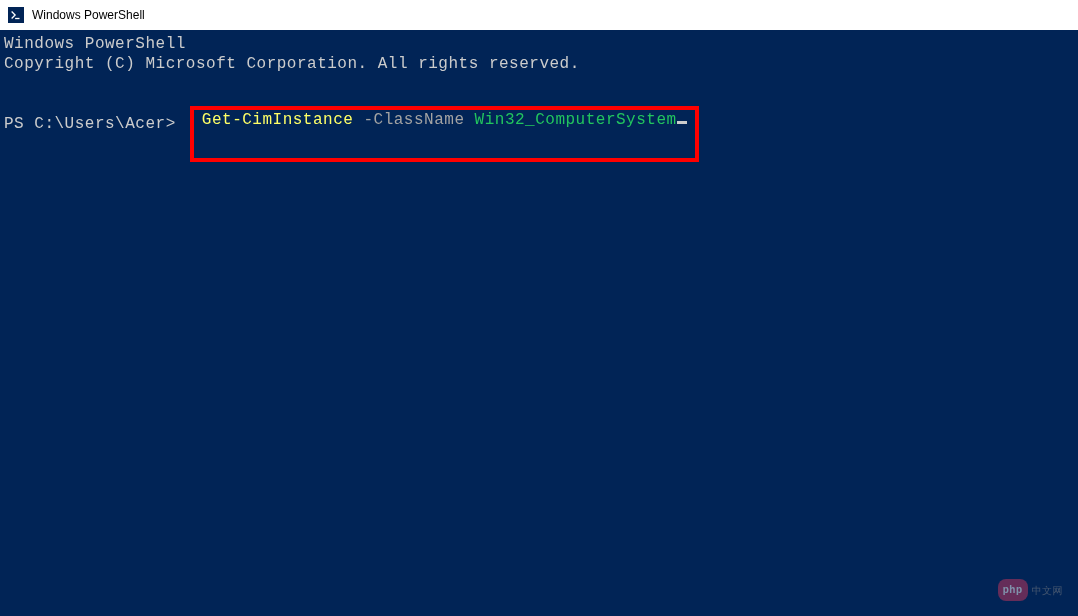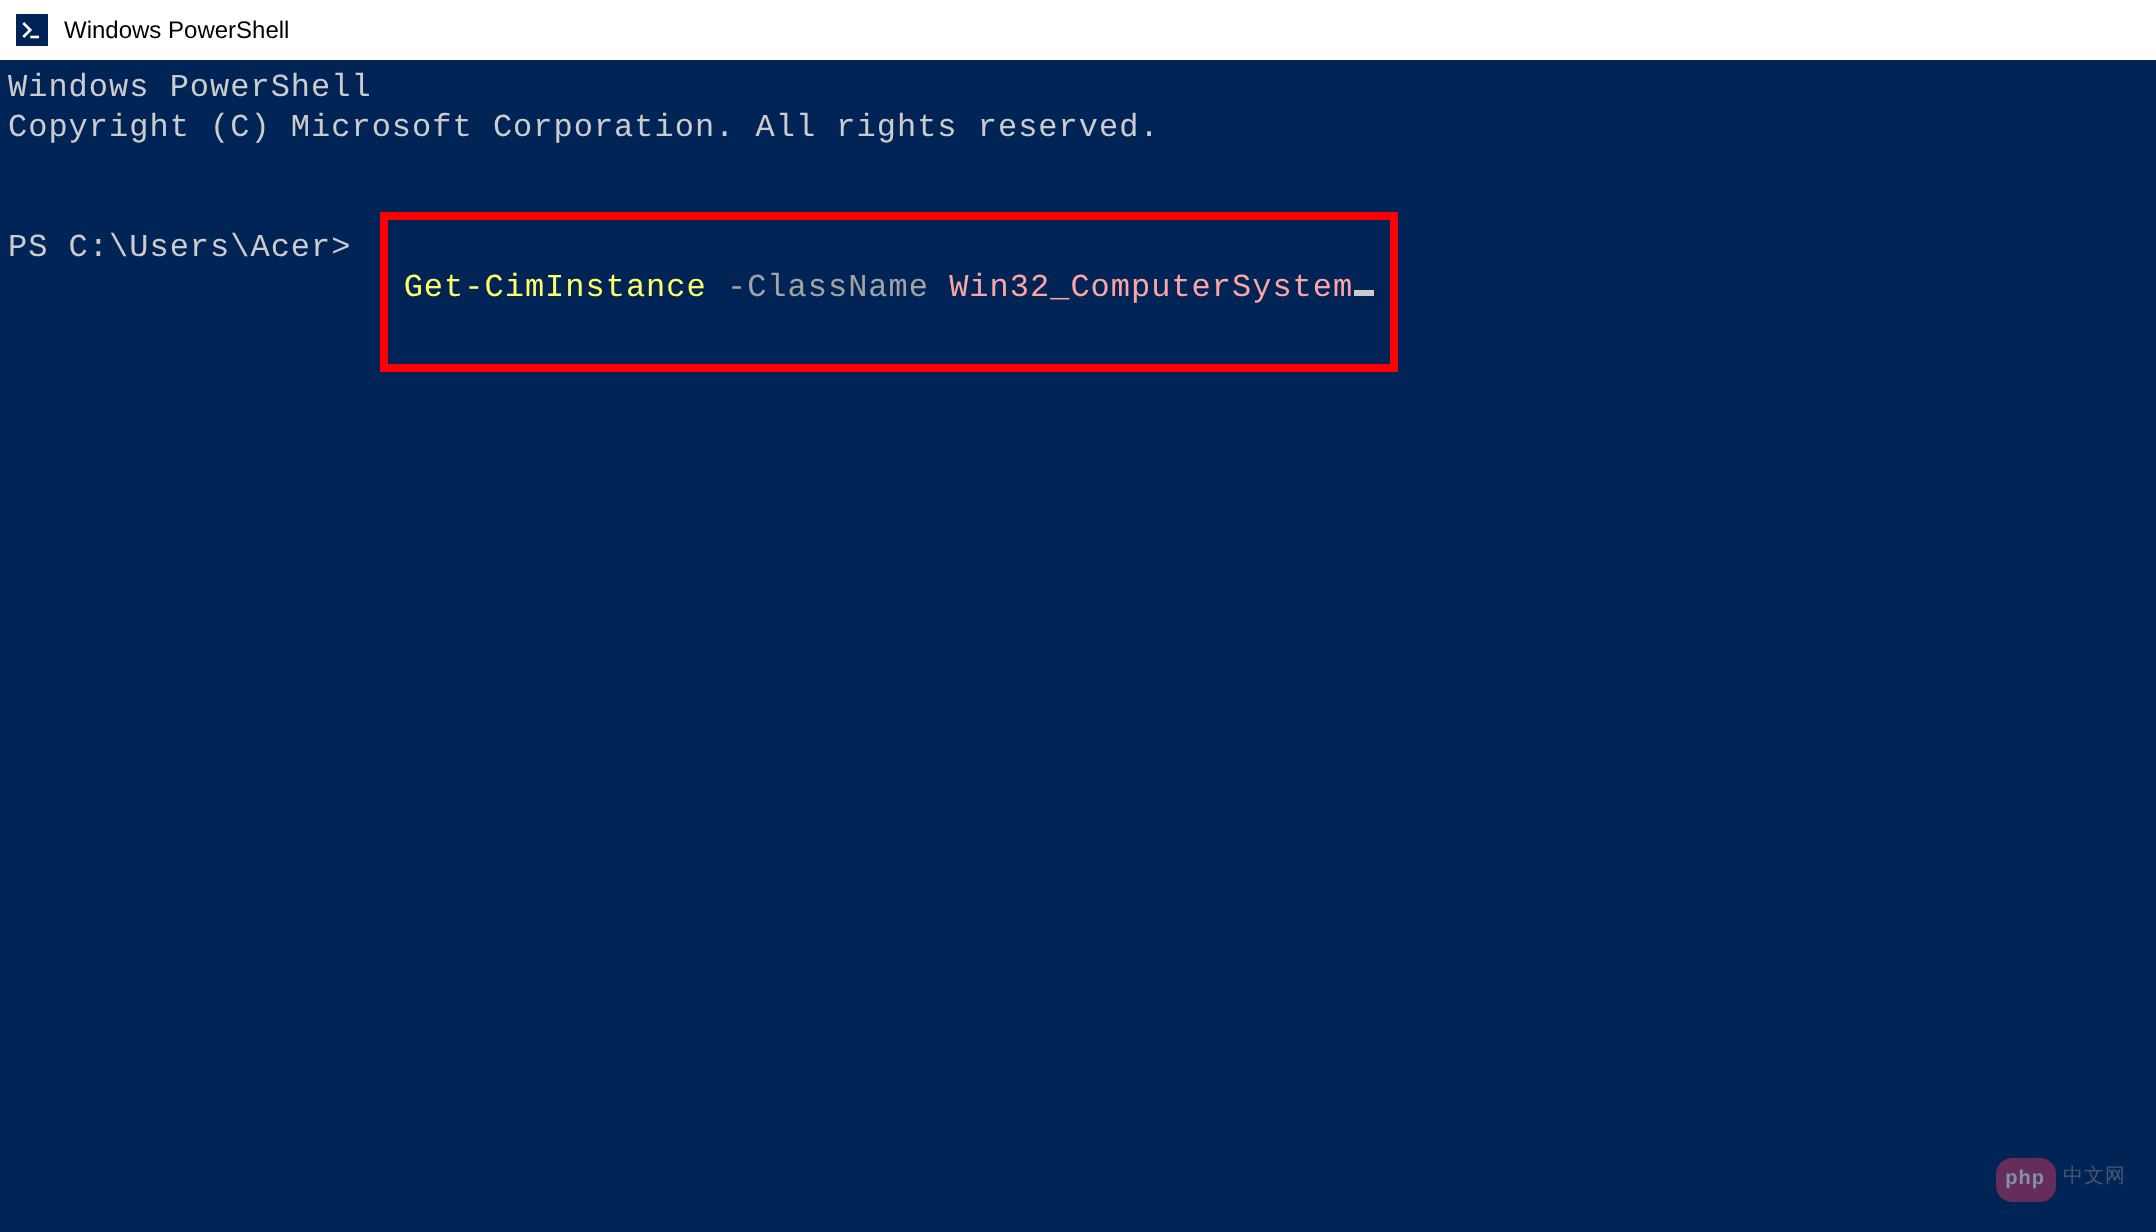--- a/index.html
+++ b/index.html
@@ -60,49 +60,49 @@
     .prompt-line {
       display: flex;
       align-items: flex-start;
       white-space: pre;
     }
     .prompt {
       color: #ccc;
     }
     .highlight-box {
       border: 4px solid #ff0000;
-      padding: 24px 8px 28px 8px;
+      padding: 0 8px 28px 8px;
       margin-left: 4px;
       display: inline-flex;
       align-items: baseline;
       margin-top: -8px;
     }
     .cmd-yellow {
       color: #ffff66;
     }
     .cmd-gray {
       color: #a3a3a3;
     }
     .cmd-arg {
-      color: #fca5a5;
+      color: #22c55e;
     }
     .cursor {
       display: inline-block;
       width: 10px;
       height: 3px;
       background: #ccc;
       vertical-align: bottom;
       margin-bottom: 1px;
     }
     .watermark {
       position: absolute;
       bottom: 15px;
       right: 15px;
       display: flex;
-      align-items: flex-start;
+      align-items: flex-end;
       gap: 4px;
       opacity: 0.5;
       margin-left: 40px;
     }
     .watermark-badge {
       background: #c8375c;
       color: #fff;
       font-family: Arial, sans-serif;
       font-size: 10px;
       font-weight: bold;

